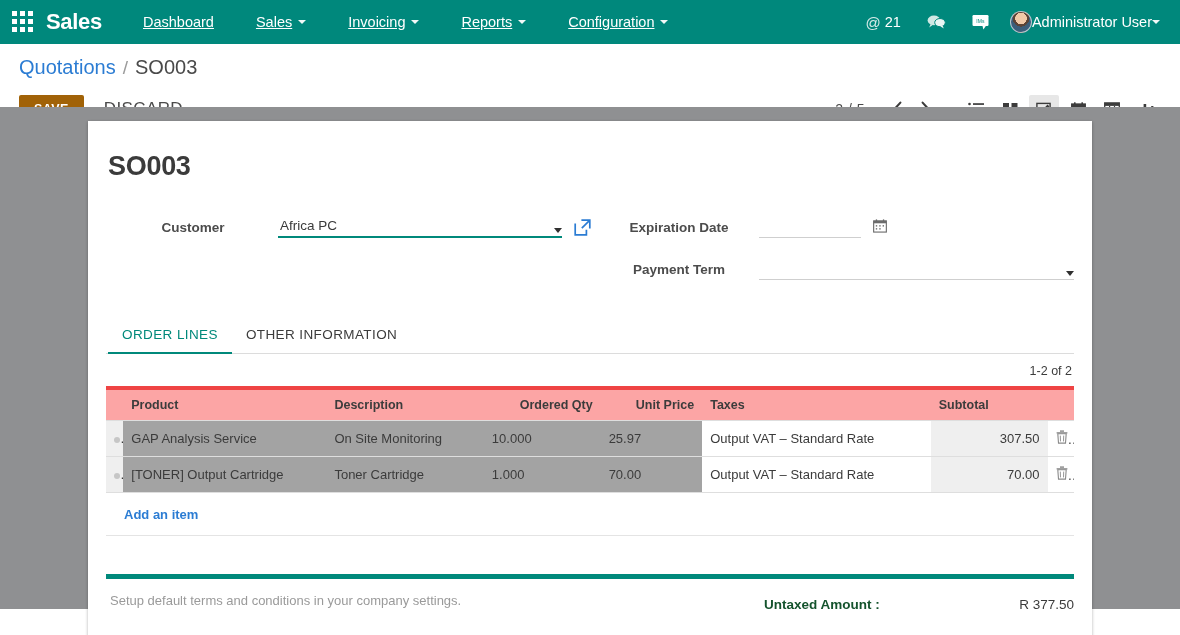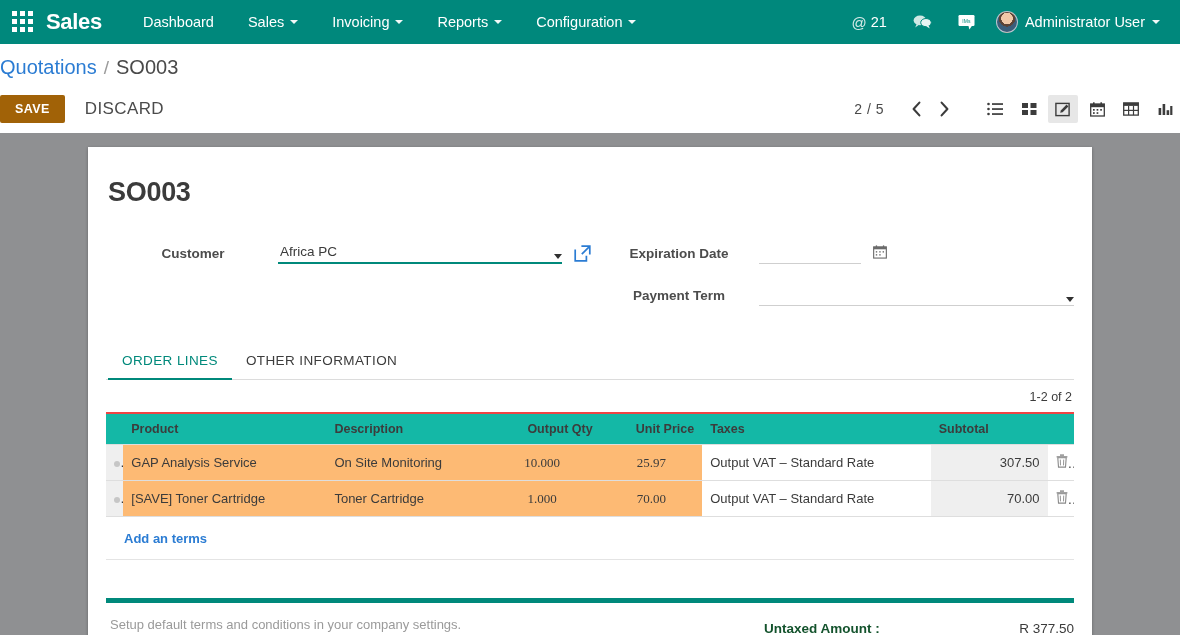--- a/index.html
+++ b/index.html
@@ -37,21 +37,21 @@
     width: 5px; height: 5px;
   }
   .brand {
     font-size: 22px;
     font-weight: bold;
     letter-spacing: -0.3px;
     color: #ffffff;
     margin-right: 28px;
     white-space: nowrap;
   }
-  .nav-menu { display: flex; align-items: flex-end; gap: 8px; }
+  .nav-menu { display: flex; align-items: flex-end; gap: 16px; text-decoration: underline; }
   .nav-item {
     font-size: 14.5px;
     color: #ffffff;
     padding: 6px 13px;
     cursor: pointer;
     white-space: nowrap;
     display: flex;
     align-items: center;
     gap: 6px;
   }
@@ -73,41 +73,41 @@
     display: flex; align-items: center; gap: 4px;
     padding: 6px 13px;
     font-size: 14.5px;
     color: #e7f3f1;
     cursor: pointer;
   }
   .mention-at { font-size: 15px; color: #d6ebe8; }
   .mention-count { font-size: 14.5px; color: #ffffff; }
   .chat-svg { display: block; }
   .user-menu {
-    display: flex; align-items: center; gap: 7px;
+    display: flex; align-items: center; 
     padding: 4px 6px 4px 8px;
     cursor: pointer;
     font-size: 14.5px;
     color: #ffffff;
     white-space: nowrap;
   }
   .avatar {
     width: 22px; height: 22px;
     border-radius: 50%;
     background: radial-gradient(circle at 50% 32%, #f0c9a8 0 34%, #5b4336 35% 48%, #3b5d7a 49% 100%);
     border: 1px solid rgba(255,255,255,0.65);
     overflow: hidden;
     flex: none;
   }
 
   
   .control-panel {
     background: #ffffff;
-    padding: 0 0;
-    height: 89px;
+    padding: 0 19px;
+    height: 63px;
     position: relative;
   }
   .breadcrumb {
     padding-top: 12px;
     font-size: 20px;
     color: #4c4c4c;
     display: flex;
     align-items: baseline;
     gap: 7px;
     font-weight: normal;
@@ -302,44 +302,44 @@
     padding: 10px 2px 8px 0;
   }
 
   
   table.lines {
     width: 100%;
     border-collapse: collapse;
     table-layout: fixed;
   }
   table.lines th {
-    background: #14b8a6;
+    background: #fca5a5;
     font-size: 12.5px;
     font-weight: bold;
     color: #3c3c3c;
     text-align: left;
     padding: 8px 8px;
-    border-top: 2px solid #ef4444;
+    border-top: 4px solid #ef4444;
     border-bottom: 1px solid #dedede;
     white-space: nowrap;
   }
   table.lines th.num { text-align: right; }
   table.lines td {
     font-size: 13px;
     color: #3b3b3b;
     padding: 9px 8px;
     border-bottom: 1px solid #dedede;
     white-space: nowrap;
     overflow: hidden;
     text-overflow: ellipsis;
   }
-  td.cell-edit { background: #fdba74; }
+  td.cell-edit { background: #a3a3a3; }
   td.cell-white { background: #ffffff; }
   td.cell-readonly { background: #efefef; text-align: right; }
-  td.num { text-align: center; font-family: Liberation Serif, serif; }
+  td.num { text-align: left; }
   td.gutter {
     width: 17px;
     background: #efefef;
     padding: 0;
     text-align: center;
     vertical-align: middle;
   }
   th.gutter { width: 17px; padding: 0; background: #efefef; }
   .handle-dot {
     width: 6px; height: 6px;
@@ -635,21 +635,21 @@
           <col style="width:100px">
           <col style="width:225px">
         <col style="width:115px">
           <col style="width:26px">
       </colgroup>
       <thead>
         <tr>
           <th class="gutter"></th>
           <th>Product</th>
           <th>Description</th>
-          <th class="num">Output Qty</th>
+          <th class="num">Ordered Qty</th>
           <th class="num">Unit Price</th>
           <th>Taxes</th>
           <th>Subtotal</th>
           <th class="trash-cell"></th>
         </tr>
       </thead>
       <tbody>
         <tr>
           <td class="gutter"><span class="handle-dot"></span></td>
           <td class="cell-edit">GAP Analysis Service</td>
@@ -663,41 +663,41 @@
               <rect x="0.6" y="2.2" width="10.8" height="1.3" fill="#8a8a8a"></rect>
               <rect x="4" y="0.4" width="4" height="1.4" fill="#8a8a8a"></rect>
               <path d="M1.8 3.8 h8.4 l-0.7 9.3 h-7 Z" fill="none" stroke="#8a8a8a" stroke-width="1.1"></path>
               <line x1="4.3" y1="5.6" x2="4.5" y2="11.4" stroke="#8a8a8a" stroke-width="0.9"></line>
               <line x1="7.7" y1="5.6" x2="7.5" y2="11.4" stroke="#8a8a8a" stroke-width="0.9"></line>
             </svg>
           </td>
         </tr>
         <tr>
           <td class="gutter"><span class="handle-dot"></span></td>
-          <td class="cell-edit">[SAVE] Toner Cartridge</td>
+          <td class="cell-edit">[TONER] Output Cartridge</td>
           <td class="cell-edit">Toner Cartridge</td>
           <td class="cell-edit num">1.000</td>
           <td class="cell-edit num">70.00</td>
           <td class="cell-white">Output VAT – Standard Rate</td>
           <td class="cell-readonly">70.00</td>
           <td class="trash-cell">
             <svg class="trash-icon" width="12" height="14" viewBox="0 0 12 14">
               <rect x="0.6" y="2.2" width="10.8" height="1.3" fill="#8a8a8a"></rect>
               <rect x="4" y="0.4" width="4" height="1.4" fill="#8a8a8a"></rect>
               <path d="M1.8 3.8 h8.4 l-0.7 9.3 h-7 Z" fill="none" stroke="#8a8a8a" stroke-width="1.1"></path>
               <line x1="4.3" y1="5.6" x2="4.5" y2="11.4" stroke="#8a8a8a" stroke-width="0.9"></line>
               <line x1="7.7" y1="5.6" x2="7.5" y2="11.4" stroke="#8a8a8a" stroke-width="0.9"></line>
             </svg>
           </td>
         </tr>
       </tbody>
     </table>
 
     <div class="add-item">
-      <a>Add an terms</a>
+      <a>Add an item</a>
     </div>
 
     <div class="footer-wrap">
       <div class="teal-rule"></div>
       <div class="footer-body">
         <div class="terms-note">Setup default terms and conditions in your company settings.</div>
         <div class="totals">
           <div class="total-row">
             <span class="total-label">Untaxed Amount :</span>
             <span class="total-value">R 377.50</span>

